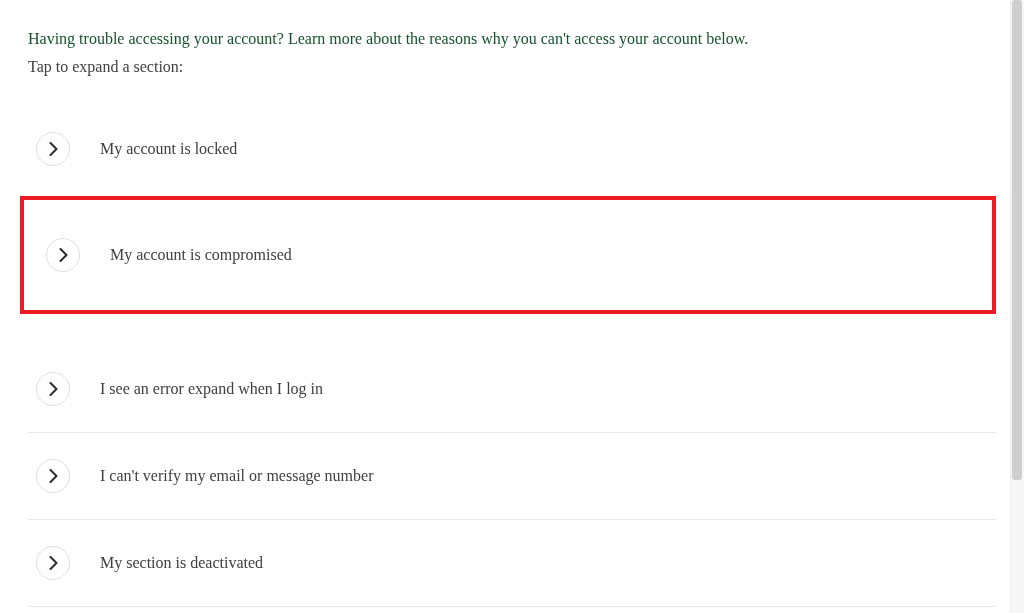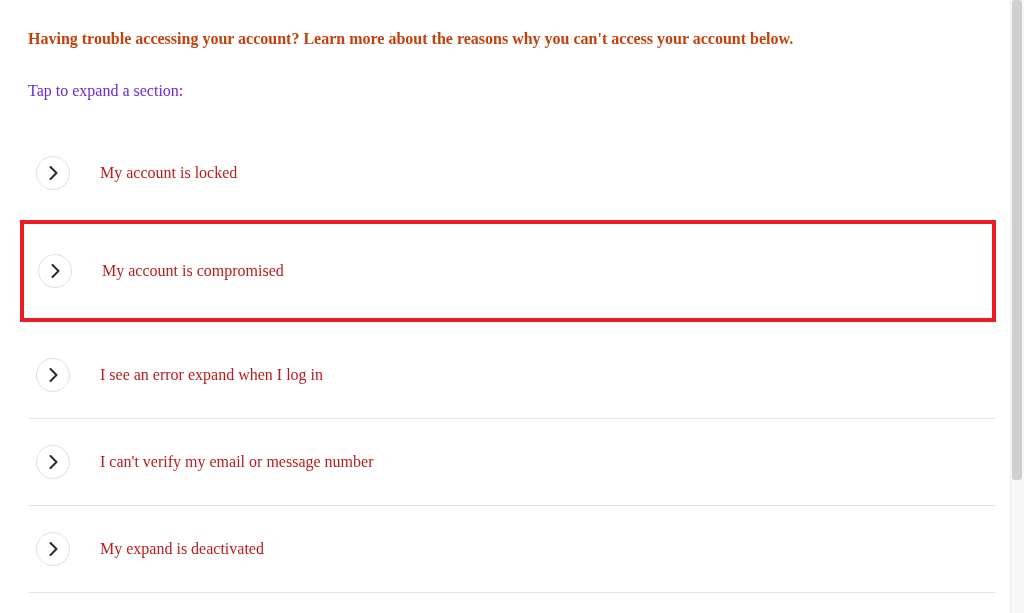--- a/index.html
+++ b/index.html
@@ -13,49 +13,49 @@
       color: #2b2b2b;
       width: 1024px;
       height: 613px;
       position: relative;
     }
     .content {
       padding: 30px 28px 0 28px;
     }
     .intro {
       font-size: 16px;
-      color: #c2410c;
-      margin-bottom: 34px;
-      font-weight: 700;
+      color: #14532d;
+      margin-bottom: 10px;
+      font-weight: 400;
     }
     .tap-hint {
       font-size: 16px;
-      color: #6d28d9;
+      color: #404040;
       margin-bottom: 30px;
     }
     .accordion {
       margin-top: 8px;
     }
     .accordion-item {
       display: flex;
       align-items: center;
       padding: 26px 8px;
       border-bottom: 1px solid #e6e6e6;
       cursor: pointer;
     }
     .accordion-item:first-child {
       border-top: none;
     }
     .accordion-item.no-border {
       border-bottom: none;
     }
     .highlight-box {
       border: 4px solid #ec1c24;
-      margin: 4px 0 10px -8px;
-      padding: 0;
+      margin: 4px 0 32px -8px;
+      padding: 8px;
     }
     .highlight-box .accordion-item {
       border-bottom: none;
       padding: 30px 14px;
     }
     .chevron-btn {
       width: 34px;
       height: 34px;
       border-radius: 50%;
       border: 1px solid #e0e0e0;
@@ -66,21 +66,21 @@
       margin-right: 30px;
       flex-shrink: 0;
     }
     .chevron-btn svg {
       width: 9px;
       height: 14px;
       display: block;
     }
     .item-label {
       font-size: 16px;
-      color: #b91c1c;
+      color: #404040;
     }
     .scrollbar-track {
       position: absolute;
       top: 0;
       right: 0;
       width: 14px;
       height: 100%;
       background: #f7f7f7;
       border-left: 1px solid #ededed;
     }
@@ -140,21 +140,21 @@
       </span>
       <span class="item-label">I can't verify my email or message number</span>
     </div>
 
     <div class="accordion-item">
       <span class="chevron-btn">
         <svg viewBox="0 0 8 14">
             <path d="M1 1 L7 7 L1 13" fill="none" stroke="#2b2b2b" stroke-width="2" stroke-linecap="round" stroke-linejoin="round"></path>
           </svg>
       </span>
-      <span class="item-label">My expand is deactivated</span>
+      <span class="item-label">My section is deactivated</span>
     </div>
 
     <div class="accordion-item no-border">
       
       
     </div>
 
   </div>
 </div>
 

